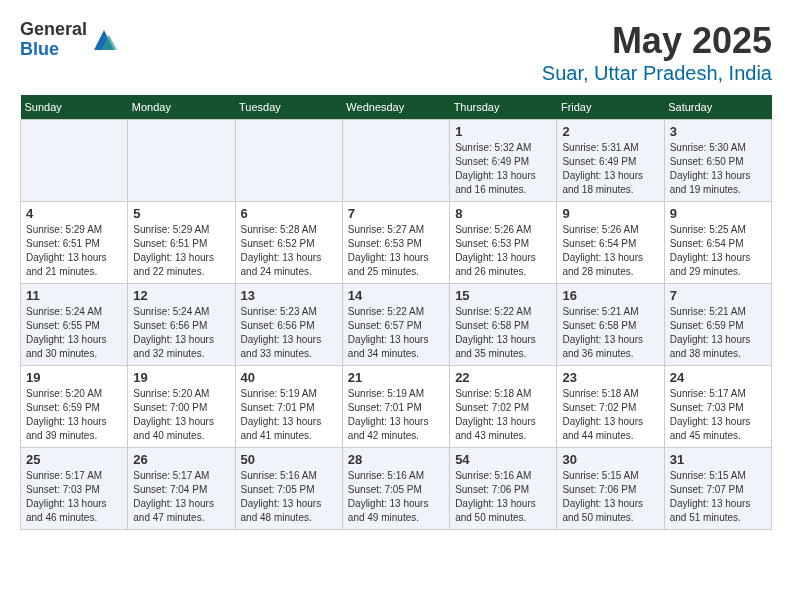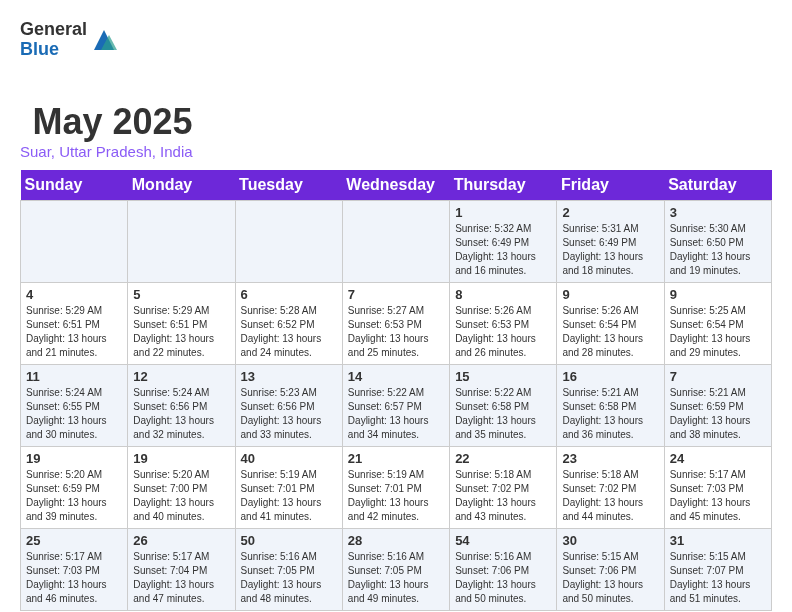--- a/index.html
+++ b/index.html
@@ -8,21 +8,20 @@
       background: #fff;
       width: 792px;
       min-height: 612px;
       padding: 20px;
     }
     .header {
       display: flex;
       justify-content: space-between;
       align-items: flex-start;
       margin-bottom: 10px;
-      flex-direction: column;
     }
     .logo {
       display: flex;
       align-items: center;
     }
     .logo-text {
       display: flex;
       flex-direction: column;
       line-height: 1.1;
     }
@@ -41,38 +40,37 @@
       height: 30px;
       margin-left: 2px;
     }
     .title-block {
       text-align: right;
     }
     .main-title {
       font-size: 36px;
       font-weight: bold;
       color: #333;
-      margin-top: 41px;
     }
     .subtitle {
-      font-size: 15px;
-      color: #8b5cf6;
+      font-size: 20px;
+      color: #0369a1;
     }
     table {
       width: 100%;
       border-collapse: collapse;
       font-size: 11px;
     }
     thead tr th {
-      background-color: #6d28d9;
+      background-color: #14532d;
       color: #fff;
       padding: 6px 4px;
       text-align: left;
-      font-size: 16px;
-      font-weight: bold;
+      font-size: 11px;
+      font-weight: normal;
     }
     tbody tr td {
       border: 1px solid #ccc;
       vertical-align: top;
       padding: 4px 5px;
       width: 14.28%;
       min-height: 70px;
       color: #333;
     }
     tbody tr:nth-child(odd) td {

